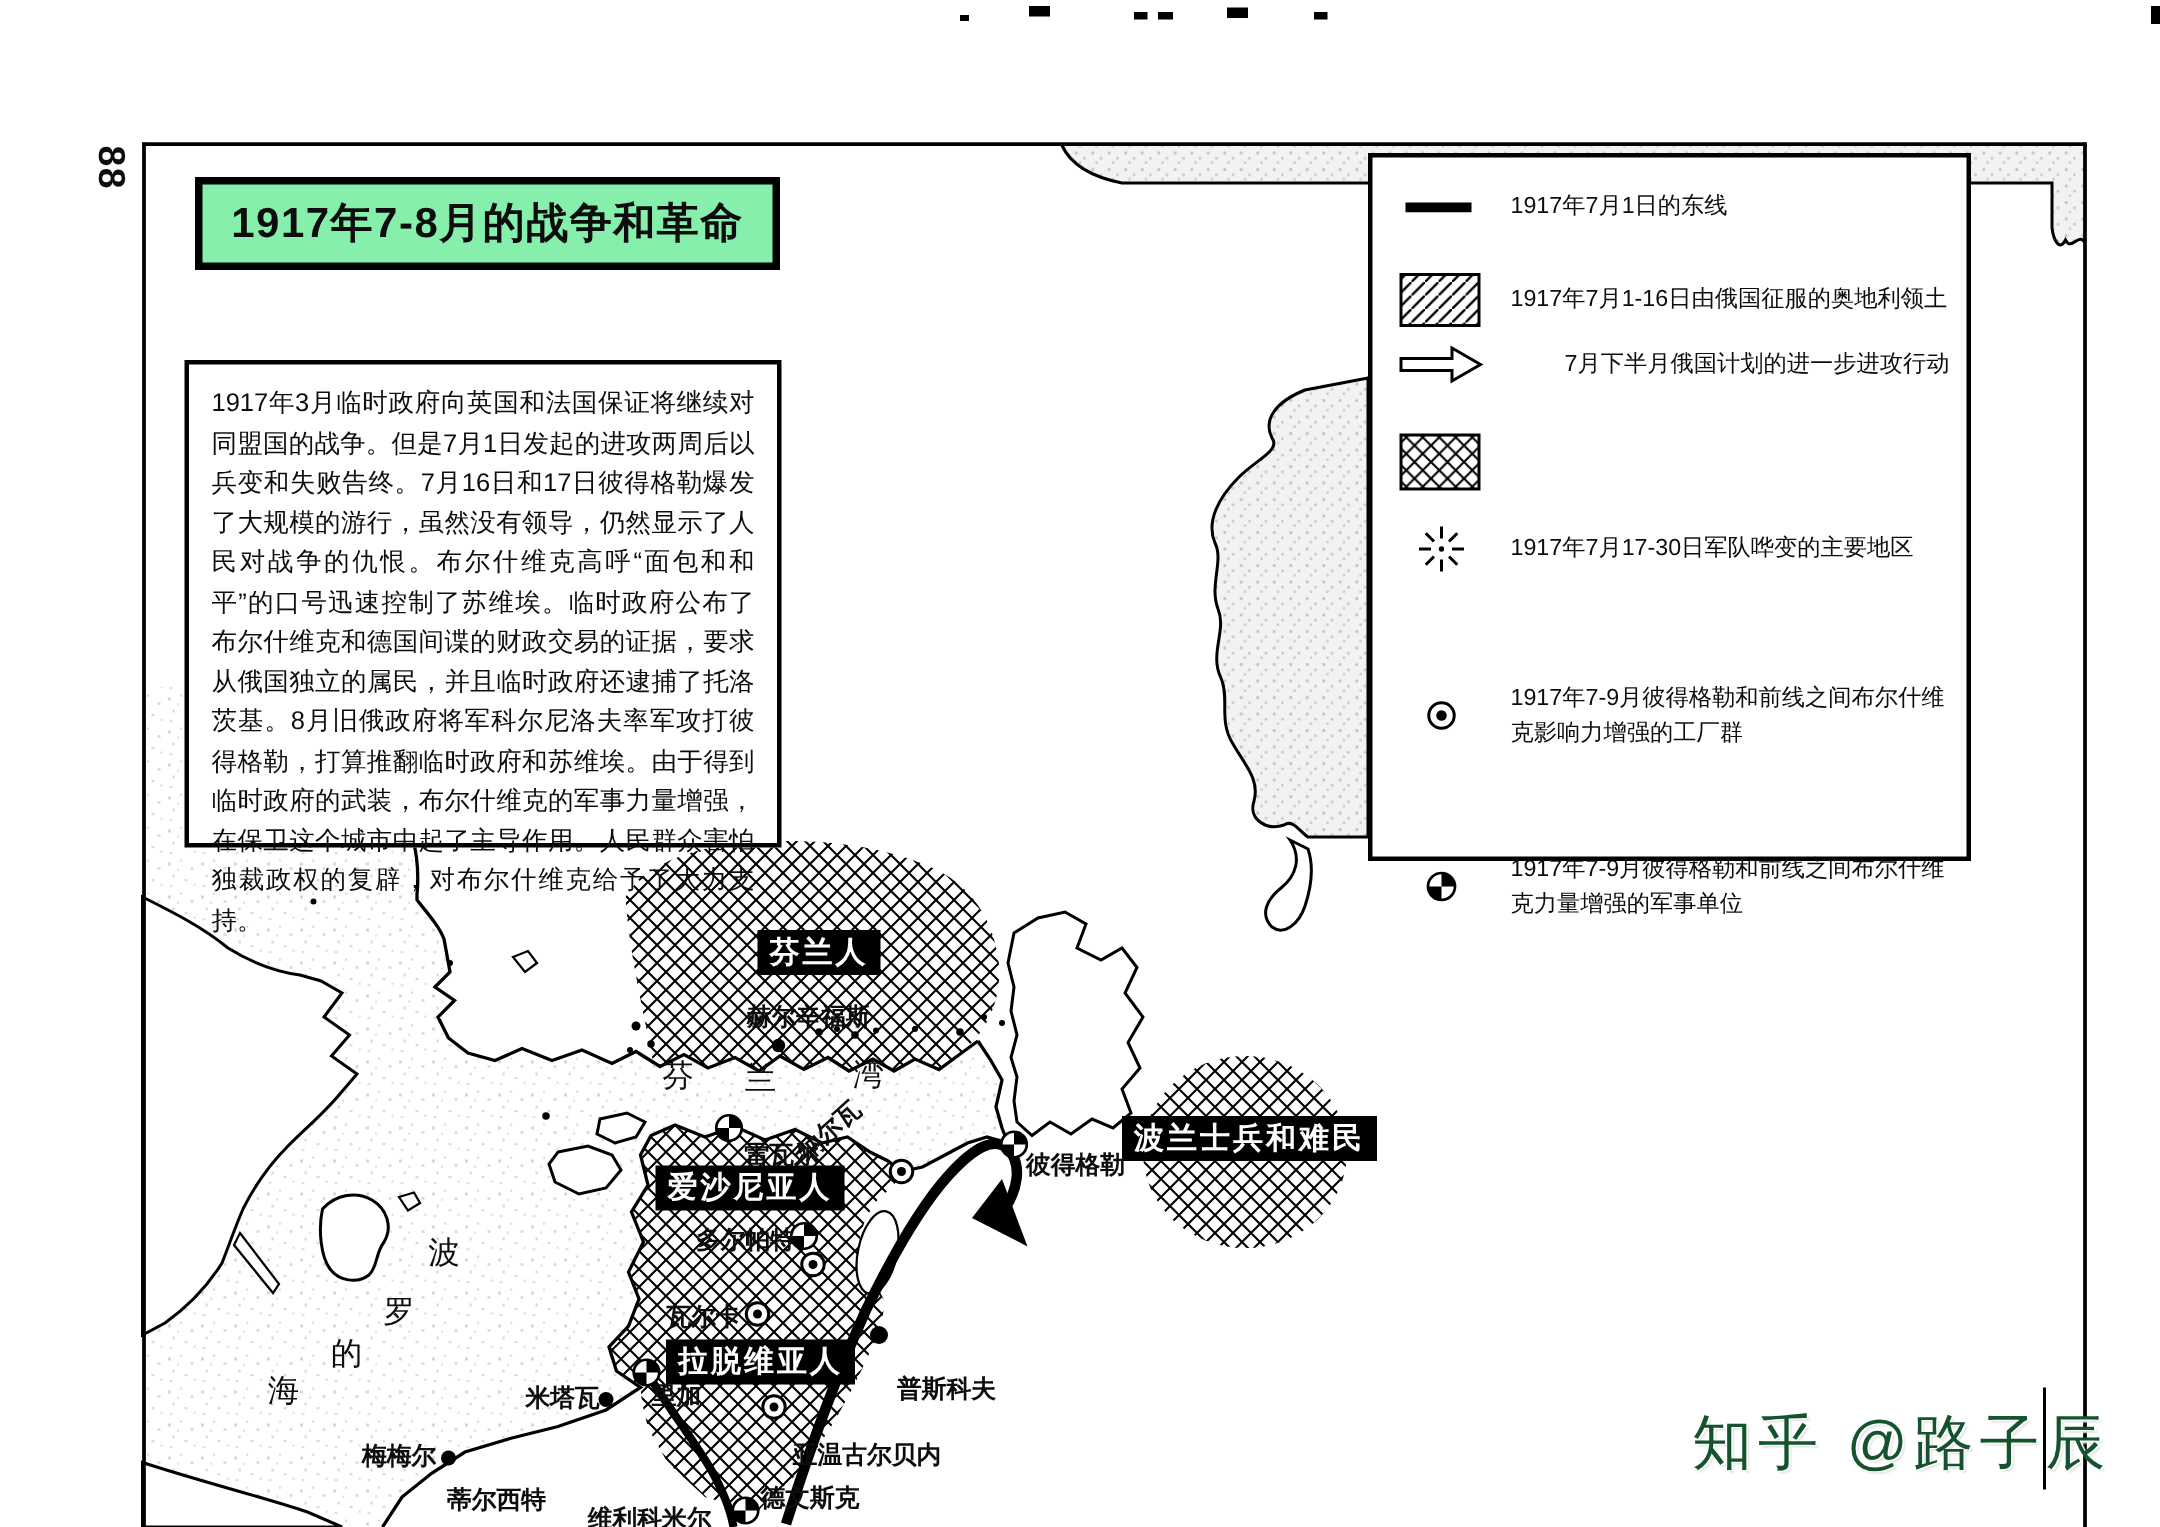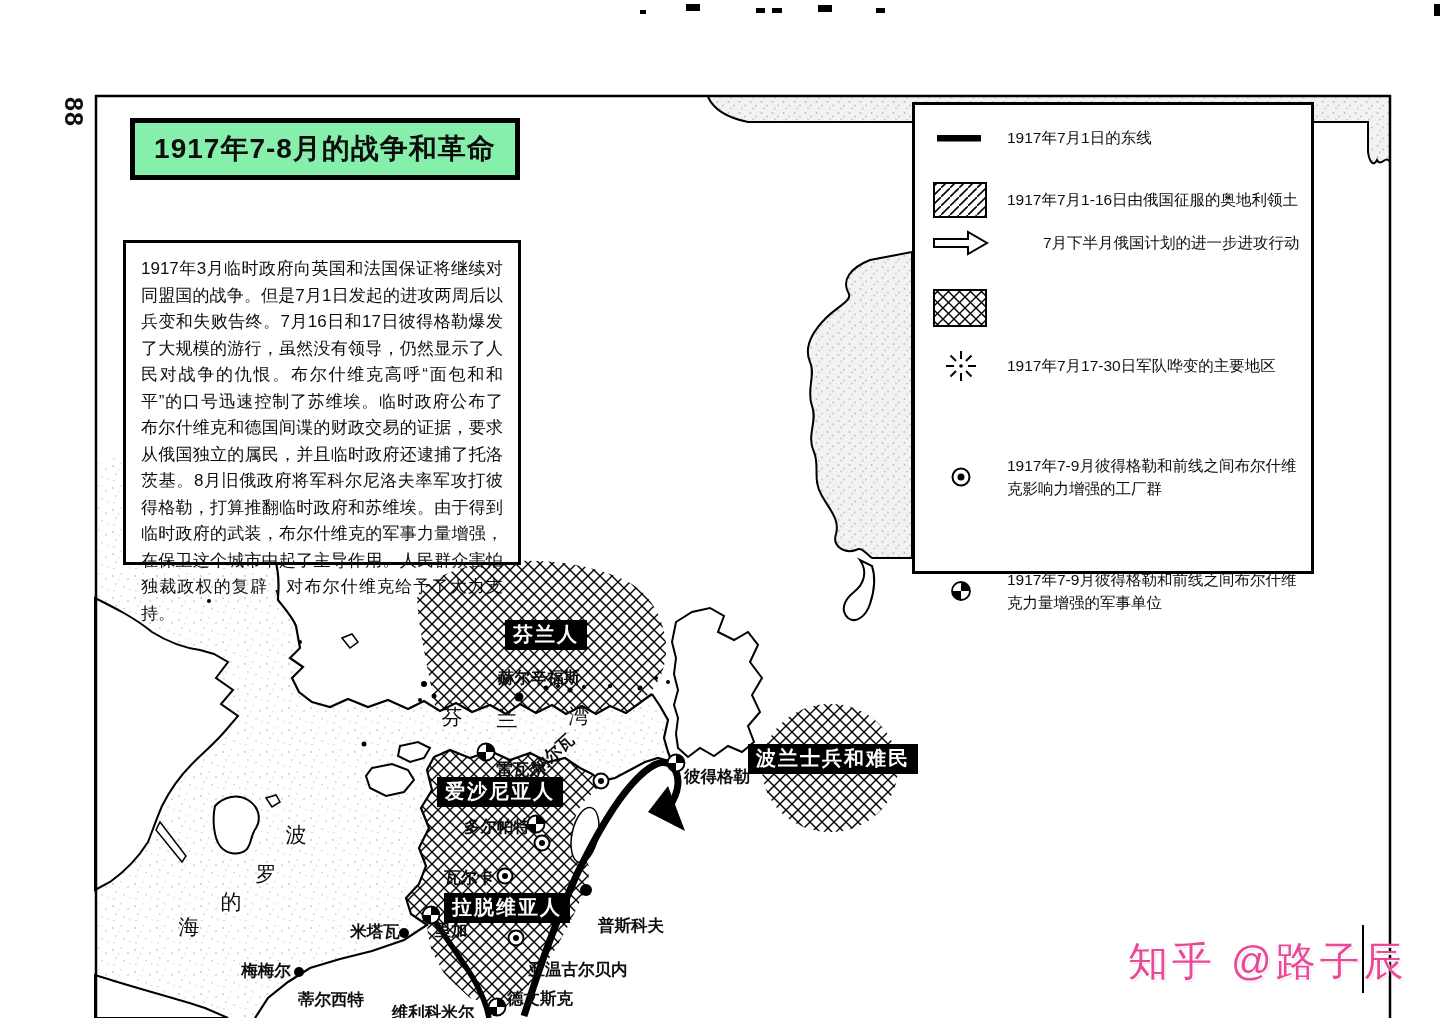--- a/index.html
+++ b/index.html
@@ -16,21 +16,21 @@
   .legendbox{position:absolute;left:912px;top:102px;width:402px;height:472px;border:3px solid #000;
     background:#fff;z-index:3;box-sizing:border-box;}
   .legend-row{position:absolute;left:0;width:100%;display:flex;align-items:center;}
   .legend-symbol{width:92px;display:flex;justify-content:center;flex:0 0 92px;}
   .legend-label{font-size:15.5px;line-height:1.5;font-weight:500;width:350px;}
   #map-labels{position:absolute;left:0;top:0;width:1440px;height:1018px;z-index:4;pointer-events:none;}
   .map-lbl{position:absolute;transform:translate(-50%,-50%);white-space:nowrap;}
   .lbl-black-box{background:#000;color:#fff;padding:1px 8px 2px 8px;font-size:20px;font-weight:700;letter-spacing:2px;}
   .lbl-city{font-size:16.5px;font-weight:600;}
   .lbl-sea{font-size:21px;font-weight:500;letter-spacing:0;}
-  .watermark{position:absolute;left:1128px;top:934px;font-size:40px;font-weight:500;color:#ec4899;
+  .watermark{position:absolute;left:1128px;top:934px;font-size:40px;font-weight:500;color:#14532d;
     letter-spacing:4px;z-index:5;text-shadow:1px 1px 0 #ffffff,2px 2px 1px #e8e8e8;text-align:right;}
 </style>
 </head>
 <body>
 
 <svg id="map-svg" width="1440" height="1018" viewBox="0 0 1440 1018">
   <defs>
     <pattern id="p-speckle" width="22" height="22" patternUnits="userSpaceOnUse">
       <rect width="22" height="22" fill="#ffffff"></rect>
       <rect x="2" y="3" width="2" height="2" fill="#bdbdbd" opacity="0.6"></rect>

